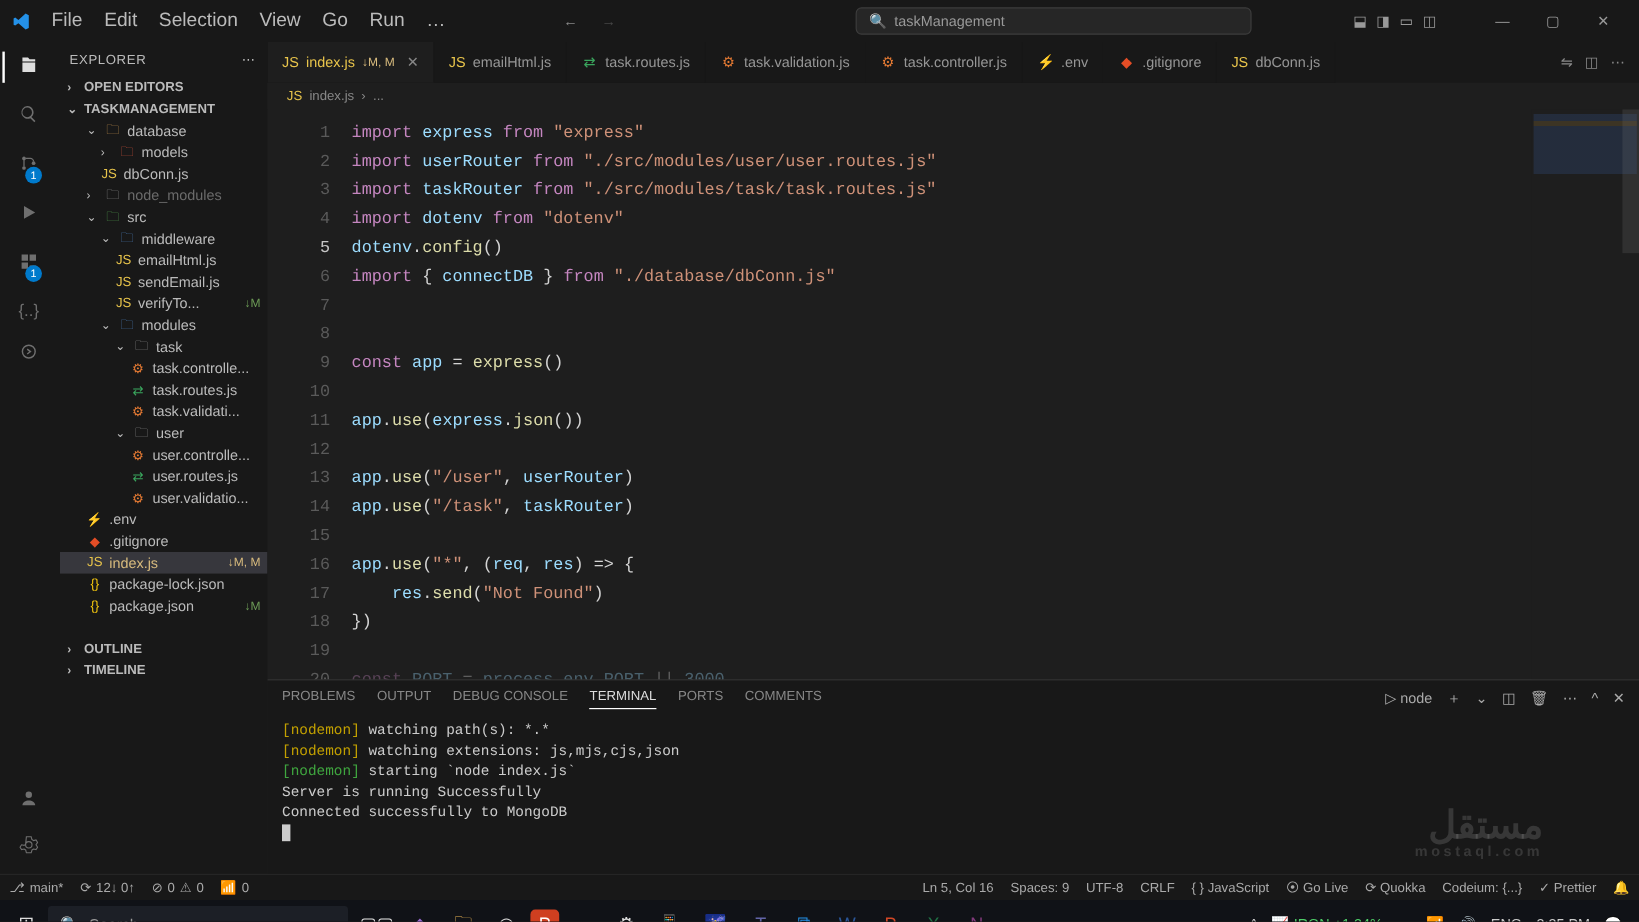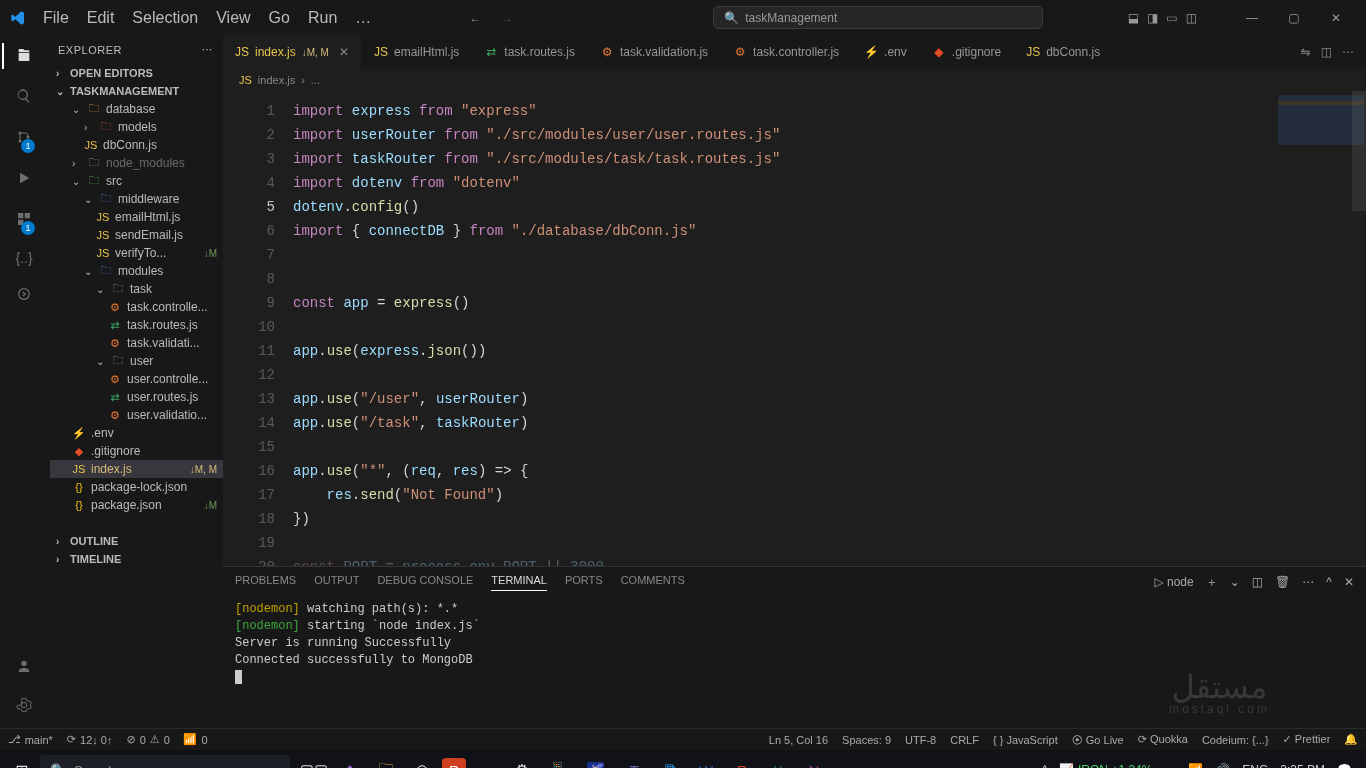--- a/index.html
+++ b/index.html
@@ -88,21 +88,21 @@
   .panel { height:162px; border-top:1px solid #333; background:#181818; display:flex; flex-direction:column; }
   .panel .ptabs { height:30px; display:flex; align-items:center; padding:0 12px; gap:18px; font-size:11px; color:#888; }
   .panel .ptabs .ptab { cursor:default; padding-bottom:4px; }
   .panel .ptabs .ptab.active { color:#ddd; border-bottom:1px solid #fff; }
   .panel .ptabs .pactions { margin-left:auto; display:flex; gap:12px; align-items:center; color:#aaa; font-size:12px; }
   .panel .term { flex:1; padding:4px 12px; font-family:Consolas,'Courier New',monospace; font-size:12px; line-height:17px; color:#ccc; position:relative; }
   .panel .term .nmn { color:#c2a000; }
   .panel .term .nmn-g { color:#3fa63f; }
   .panel .cursor-block { display:inline-block; width:7px; height:14px; background:#ccc; vertical-align:middle; }
 
-  .watermark { position:absolute; right:96px; bottom:8px; font-size:32px; color:rgba(200,200,200,0.18); font-weight:400; letter-spacing:2px; direction:rtl; font-family:Arial; line-height:22px; text-align:center;}
+  .watermark { position:absolute; right:80px; bottom:8px; font-size:32px; color:rgba(200,200,200,0.18); font-weight:700; letter-spacing:2px; direction:rtl; font-family:Arial; line-height:22px; text-align:right;}
   .watermark .sub { font-size:12px; letter-spacing:3px; direction:ltr; }
 
   
   .statusbar { height:22px; background:#181818; border-top:1px solid #2a2a2a; display:flex; align-items:center; color:#aaa; font-size:11px; padding:0 8px; gap:14px; }
   .statusbar .sleft { display:flex; gap:14px; align-items:center; }
   .statusbar .sright { margin-left:auto; display:flex; gap:14px; align-items:center; }
   .statusbar .sitem { display:flex; gap:4px; align-items:center; cursor:default; }
 
   
   .taskbar { height:40px; background:#101217; display:flex; align-items:center; padding:0 4px; color:#ddd; }
@@ -422,20 +422,21 @@
           <span>^</span>
           <span>✕</span>
         </div>
       </div>
       <div class="term" id="term">
         <div class="watermark">
           <div>مستقل</div>
           <div class="sub">mostaql.com</div>
         </div>
           <div><span class="nmn">[nodemon]</span> watching path(s): *.*</div>
+          <div><span class="nmn">[nodemon]</span> watching extensions: js,mjs,cjs,json</div>
           <div><span class="nmn-g">[nodemon]</span> starting `node index.js`</div>
           <div>Server is running Successfully</div>
           <div>Connected successfully to MongoDB</div>
           <div><span class="cursor-block"></span></div>
         </div>
     </div>
 
   </div>
 </div>
 

